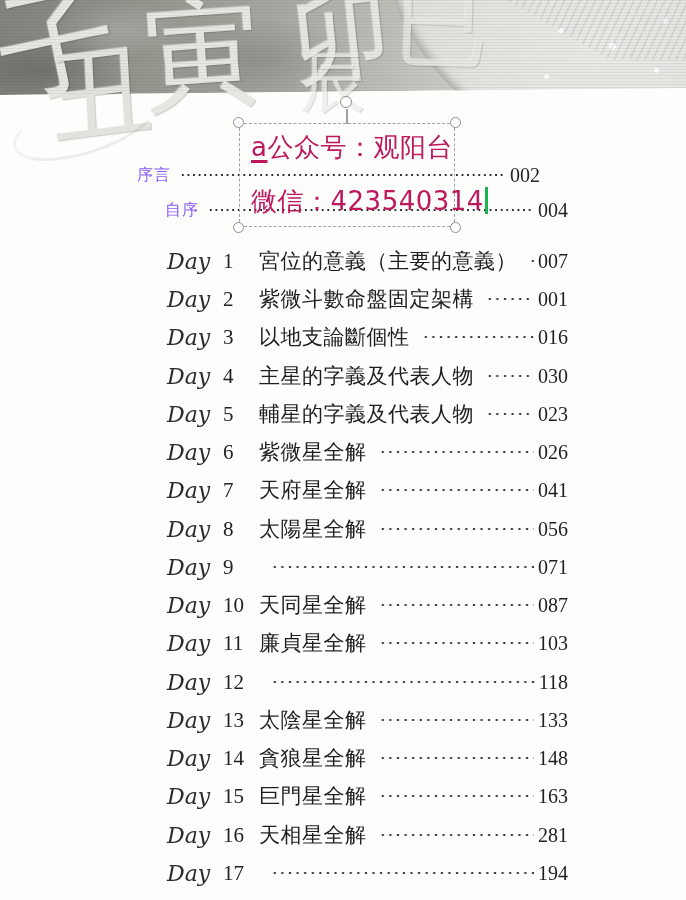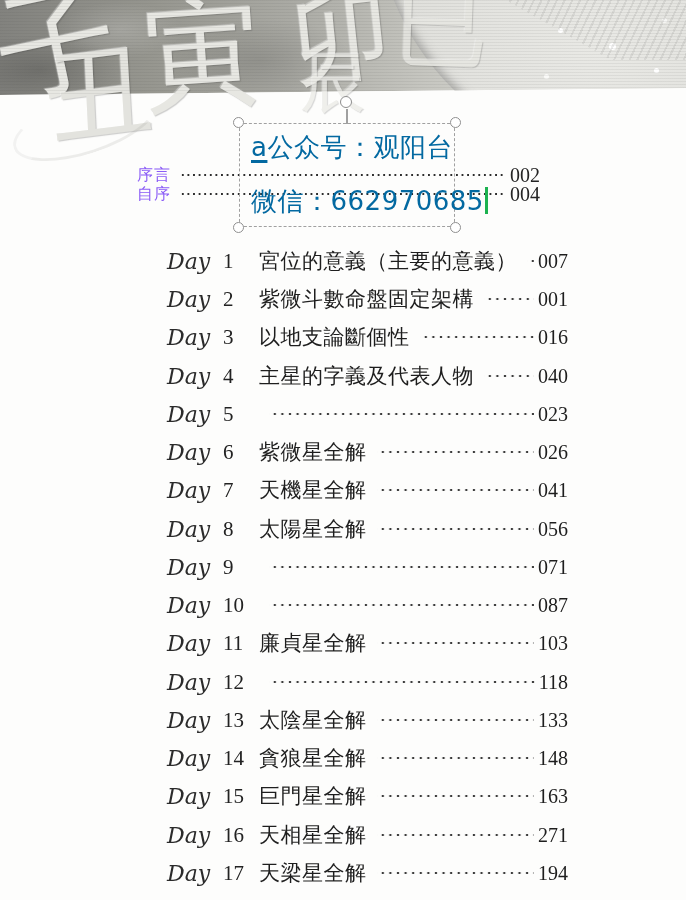--- a/index.html
+++ b/index.html
@@ -105,21 +105,21 @@
   .h-bl { left:-7px;  bottom:-7px; }
   .h-br { right:-7px; bottom:-7px; }
   .rot-line { position:absolute; left:50%; top:-15px; width:1.6px; height:15px; background:#a0a0a0; margin-left:-0.8px; }
   .rot-handle {
     position:absolute; left:50%; top:-28px; width:12px; height:12px; margin-left:-7px;
     border-radius:50%; background:#fff; border:1.6px solid #8f8f8f; z-index:6;
   }
   .ann-text {
     position:absolute; white-space:nowrap; z-index:6;
     font-family:"DejaVu Sans","Liberation Sans",sans-serif;
-    font-size:26px; font-weight:500; color:#0369a1; letter-spacing:0.5px;
+    font-size:26px; font-weight:500; color:#be185d; letter-spacing:0.5px;
   }
   .ann-line1 { left:11px; top:6px; }
   .ann-line2 { left:11px; top:60px; }
   .ann-underlined { text-decoration:underline; text-decoration-thickness:2.5px; text-underline-offset:4px; }
   .caret {
     display:inline-block; width:3.5px; height:27px; background:#1cb250;
     vertical-align:-4px; margin-left:1px;
   }
 </style>
 </head>
@@ -142,21 +142,21 @@
     <span class="zodiac zc-si">巳</span>
     <div class="ha-scan"></div>
     <div class="swoosh"></div>
   </div>
 
   <div class="front-row" style="top:157px;">
     <span class="front-title">序言</span>
     <span class="front-leader"></span>
     <span class="front-page">002</span>
   </div>
-  <div class="front-row" style="top:176px;">
+  <div class="front-row" style="top:192px;margin-left:28px;">
     <span class="front-title">自序</span>
     <span class="front-leader"></span>
     <span class="front-page">004</span>
   </div>
 
   <div class="day-row" style="top:242px;">
     <span class="day-label">Day</span>
     <span class="day-num">1</span>
     <span class="day-title">宮位的意義（主要的意義）</span>
     <span class="day-leader"></span>
@@ -174,58 +174,60 @@
     <span class="day-num">3</span>
     <span class="day-title">以地支論斷個性</span>
     <span class="day-leader"></span>
     <span class="day-page">016</span>
   </div>
   <div class="day-row" style="top:357px;">
     <span class="day-label">Day</span>
     <span class="day-num">4</span>
     <span class="day-title">主星的字義及代表人物</span>
     <span class="day-leader"></span>
-    <span class="day-page">040</span>
+    <span class="day-page">030</span>
   </div>
   <div class="day-row" style="top:395px;">
     <span class="day-label">Day</span>
     <span class="day-num">5</span>
+    <span class="day-title">輔星的字義及代表人物</span>
     <span class="day-leader"></span>
     <span class="day-page">023</span>
   </div>
   <div class="day-row" style="top:433px;">
     <span class="day-label">Day</span>
     <span class="day-num">6</span>
     <span class="day-title">紫微星全解</span>
     <span class="day-leader"></span>
     <span class="day-page">026</span>
   </div>
   <div class="day-row" style="top:471px;">
     <span class="day-label">Day</span>
     <span class="day-num">7</span>
-    <span class="day-title">天機星全解</span>
+    <span class="day-title">天府星全解</span>
     <span class="day-leader"></span>
     <span class="day-page">041</span>
   </div>
   <div class="day-row" style="top:510px;">
     <span class="day-label">Day</span>
     <span class="day-num">8</span>
     <span class="day-title">太陽星全解</span>
     <span class="day-leader"></span>
     <span class="day-page">056</span>
   </div>
   <div class="day-row" style="top:548px;">
     <span class="day-label">Day</span>
     <span class="day-num">9</span>
     <span class="day-leader"></span>
     <span class="day-page">071</span>
   </div>
   <div class="day-row" style="top:586px;">
     <span class="day-label">Day</span>
     <span class="day-num">10</span>
+    <span class="day-title">天同星全解</span>
     <span class="day-leader"></span>
     <span class="day-page">087</span>
   </div>
   <div class="day-row" style="top:624px;">
     <span class="day-label">Day</span>
     <span class="day-num">11</span>
     <span class="day-title">廉貞星全解</span>
     <span class="day-leader"></span>
     <span class="day-page">103</span>
   </div>
@@ -254,34 +256,33 @@
     <span class="day-num">15</span>
     <span class="day-title">巨門星全解</span>
     <span class="day-leader"></span>
     <span class="day-page">163</span>
   </div>
   <div class="day-row" style="top:816px;">
     <span class="day-label">Day</span>
     <span class="day-num">16</span>
     <span class="day-title">天相星全解</span>
     <span class="day-leader"></span>
-    <span class="day-page">271</span>
+    <span class="day-page">281</span>
   </div>
   <div class="day-row" style="top:854px;">
     <span class="day-label">Day</span>
     <span class="day-num">17</span>
-    <span class="day-title">天梁星全解</span>
     <span class="day-leader"></span>
     <span class="day-page">194</span>
   </div>
 
   <div class="sel-box">
     <div class="rot-line"></div>
     <div class="rot-handle"></div>
     <div class="handle h-tl"></div>
     <div class="handle h-tr"></div>
     <div class="handle h-bl"></div>
     <div class="handle h-br"></div>
     <div class="ann-text ann-line1"><span class="ann-underlined">a</span><span>公众号：观阳台</span></div>
-    <div class="ann-text ann-line2"><span>微信：662970685</span><span class="caret"></span></div>
+    <div class="ann-text ann-line2"><span>微信：423540314</span><span class="caret"></span></div>
   </div>
 
 </div>
 
 </body></html>

